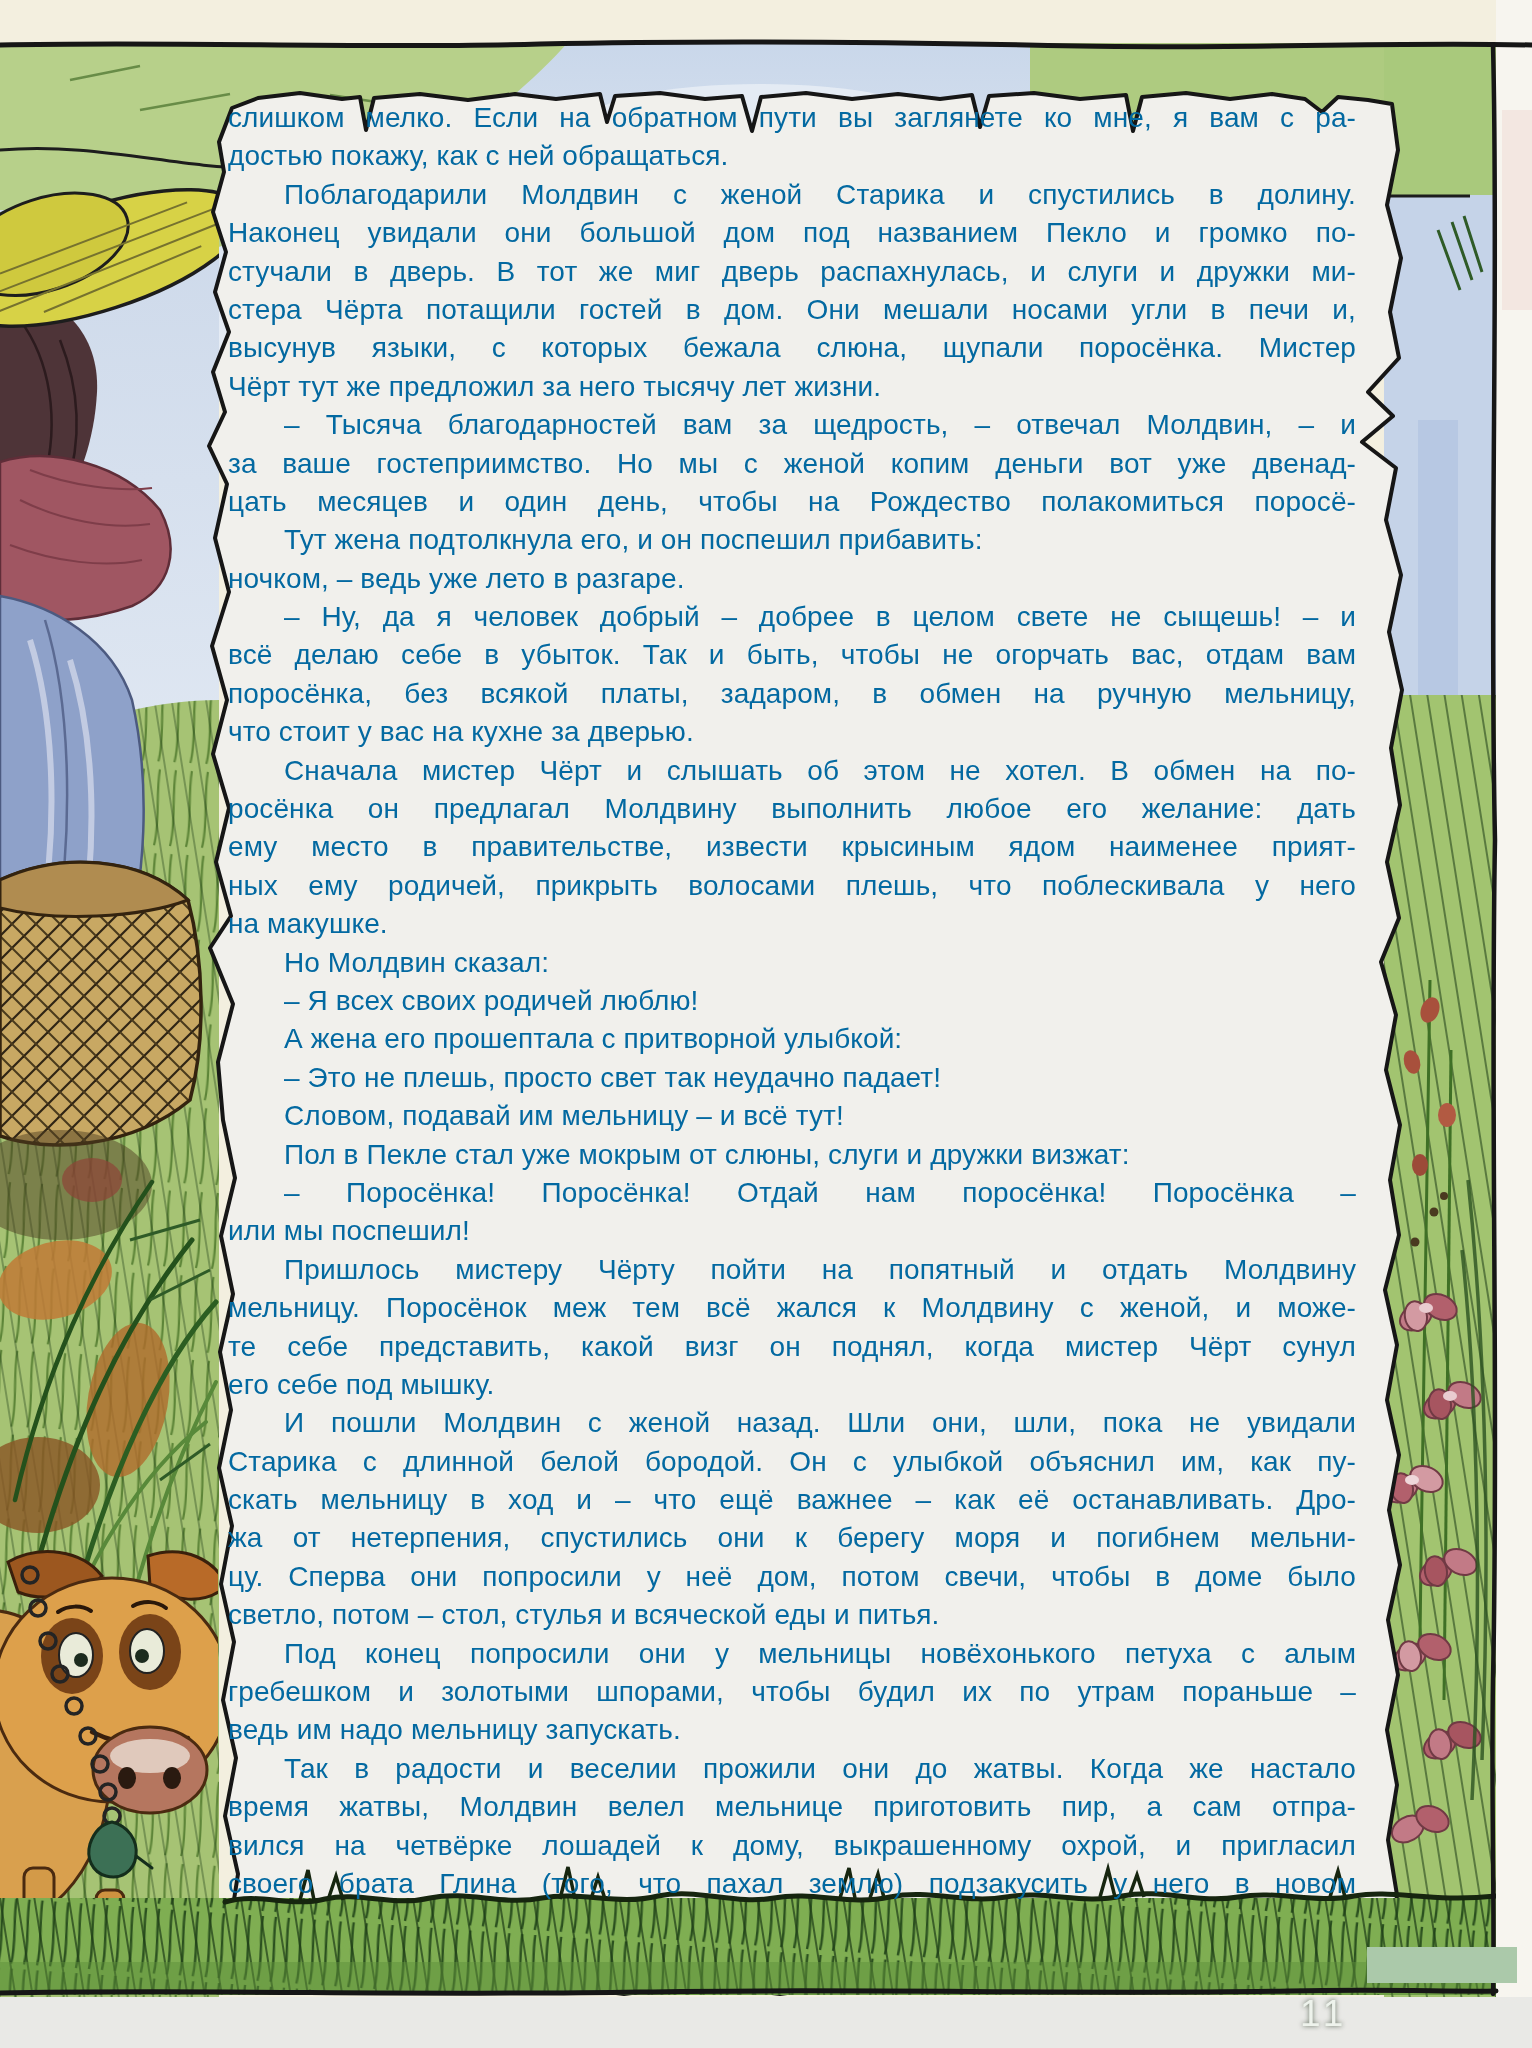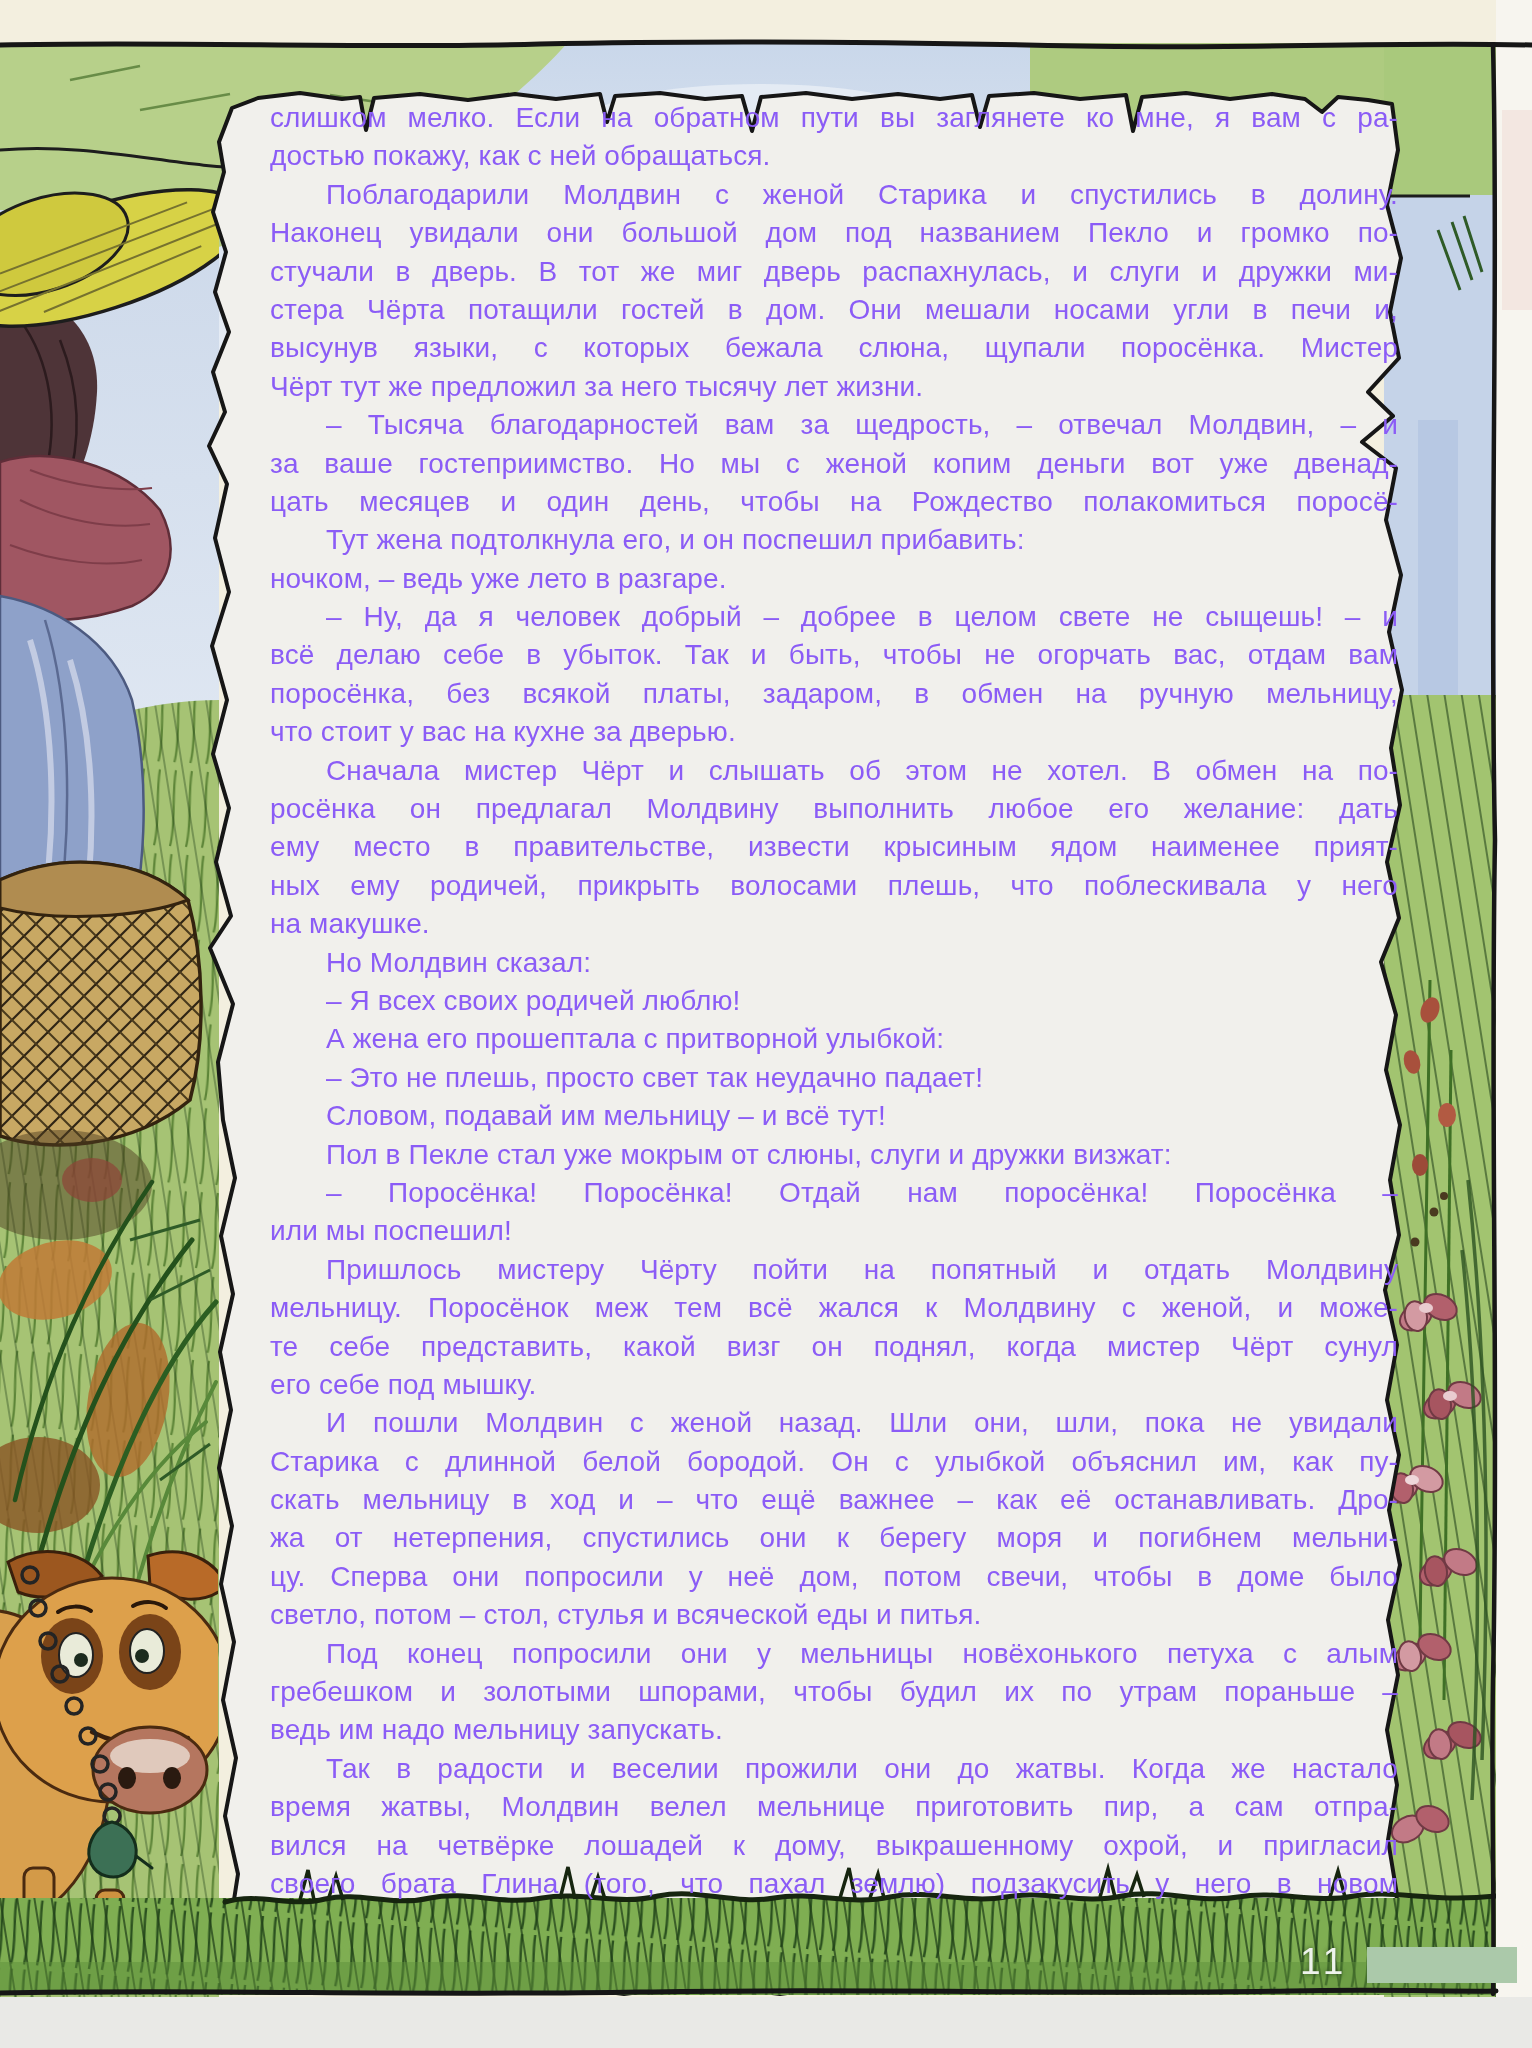--- a/index.html
+++ b/index.html
@@ -6,30 +6,30 @@
   .page{
     position:relative;
     width:1532px;height:2048px;
     background:#f3efdf;
     overflow:hidden;
     font-family:"Liberation Sans", sans-serif;
   }
   .art{position:absolute;left:0;top:0;width:1532px;height:2048px;z-index:1;}
   .story{
     position:absolute;left:228px;top:99px;width:1128px;z-index:2;
-    color:#8b5cf6;font-size:28px;letter-spacing:0.1px;margin-left:42px;
+    color:#0369a1;font-size:28px;letter-spacing:0.1px;
   }
   .story .line{
     height:38.4px;line-height:38.4px;overflow:hidden;
     text-align:justify;white-space:normal;
   }
   .story .line:not(.end)::after{content:"";display:inline-block;width:100%;height:0;}
   .story .line.indent{text-indent:56px;}
   .page-num{
-    position:absolute;left:1300px;top:1940px;width:70px;height:44px;z-index:3;
+    position:absolute;left:1300px;top:1992px;width:70px;height:44px;z-index:3;
     color:#eef3ec;font-size:37px;line-height:44px;letter-spacing:5px;
     text-shadow:0 0 5px rgba(18,38,14,.65);
   }
 </style>
 </head>
 <body>
 
 <div class="page">
 
   <svg class="art" viewBox="0 0 1532 2048" xmlns="http://www.w3.org/2000/svg">

